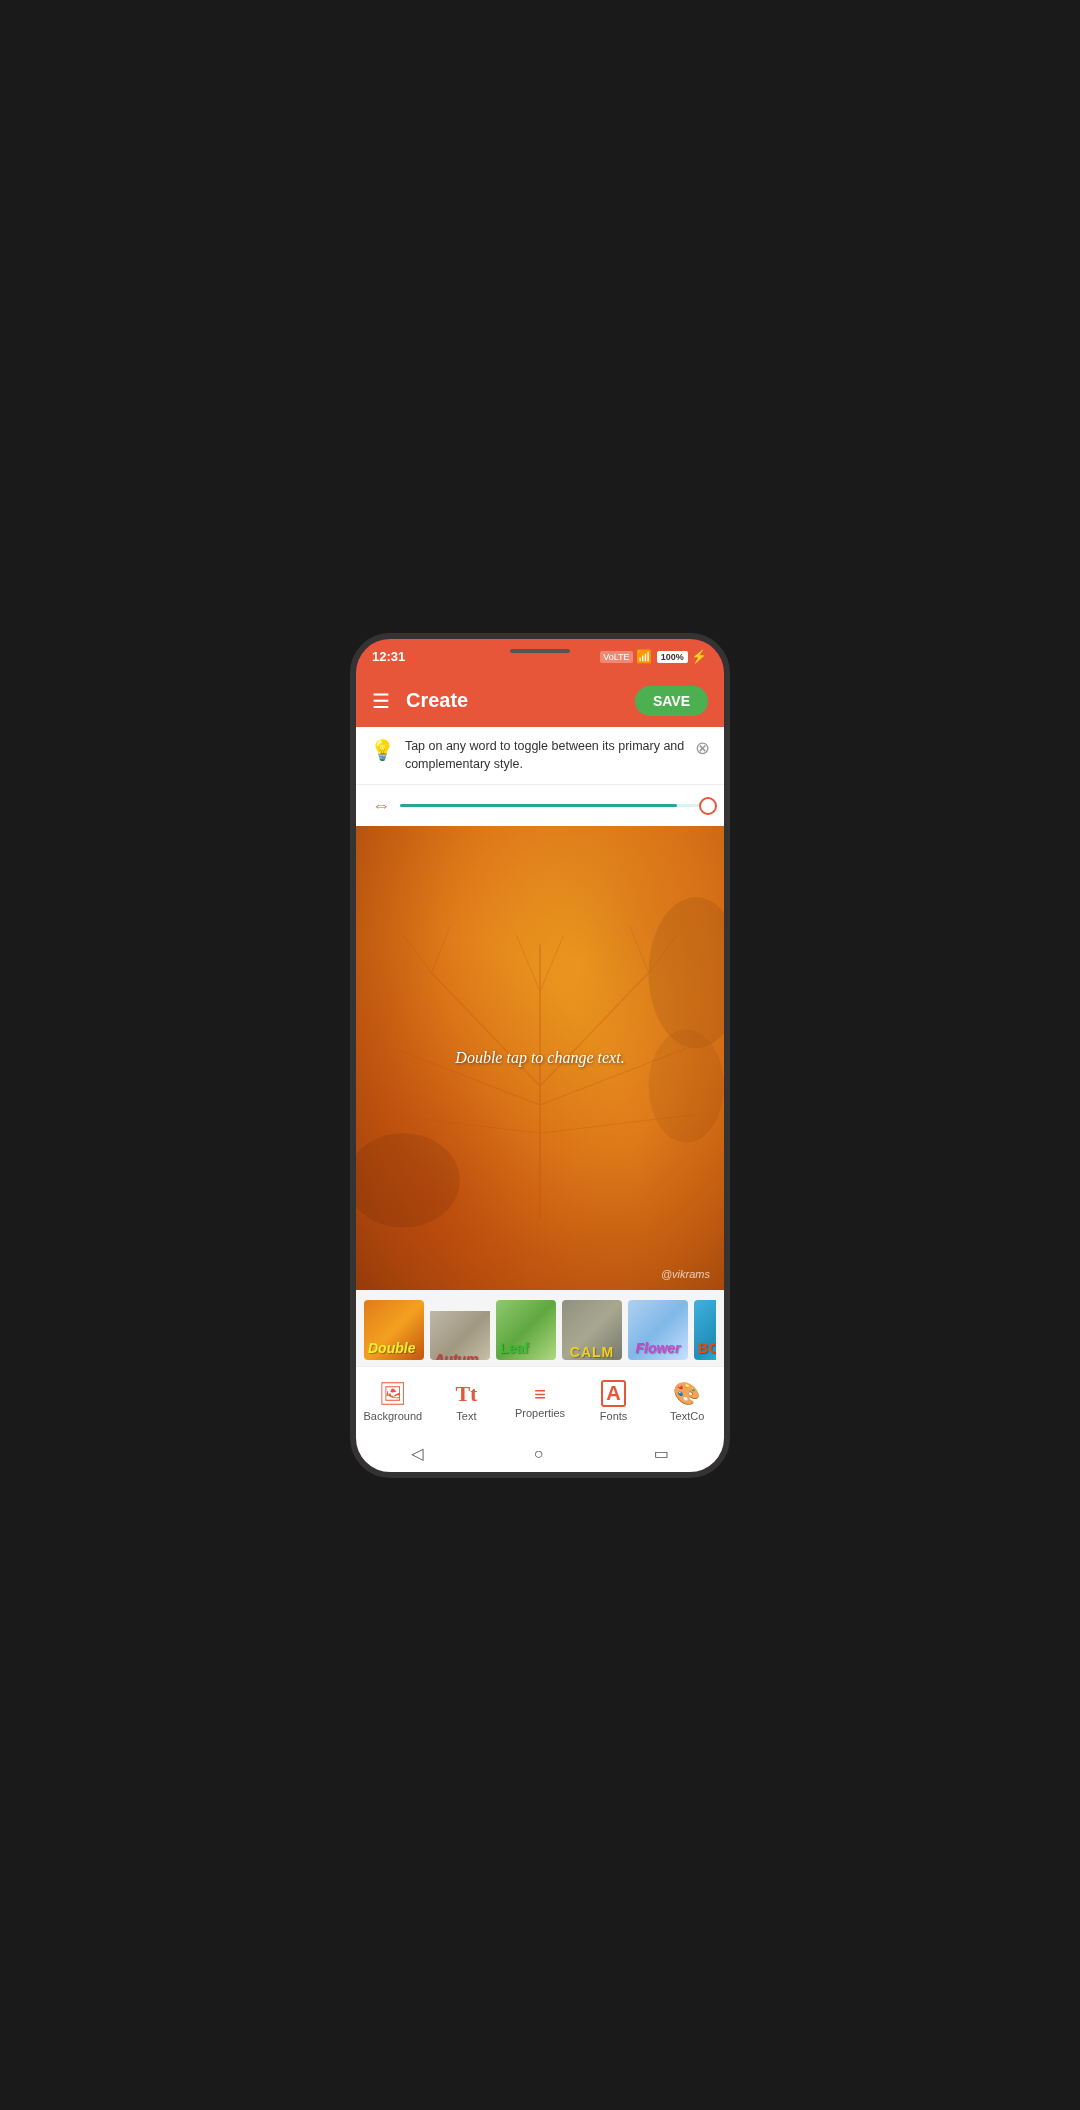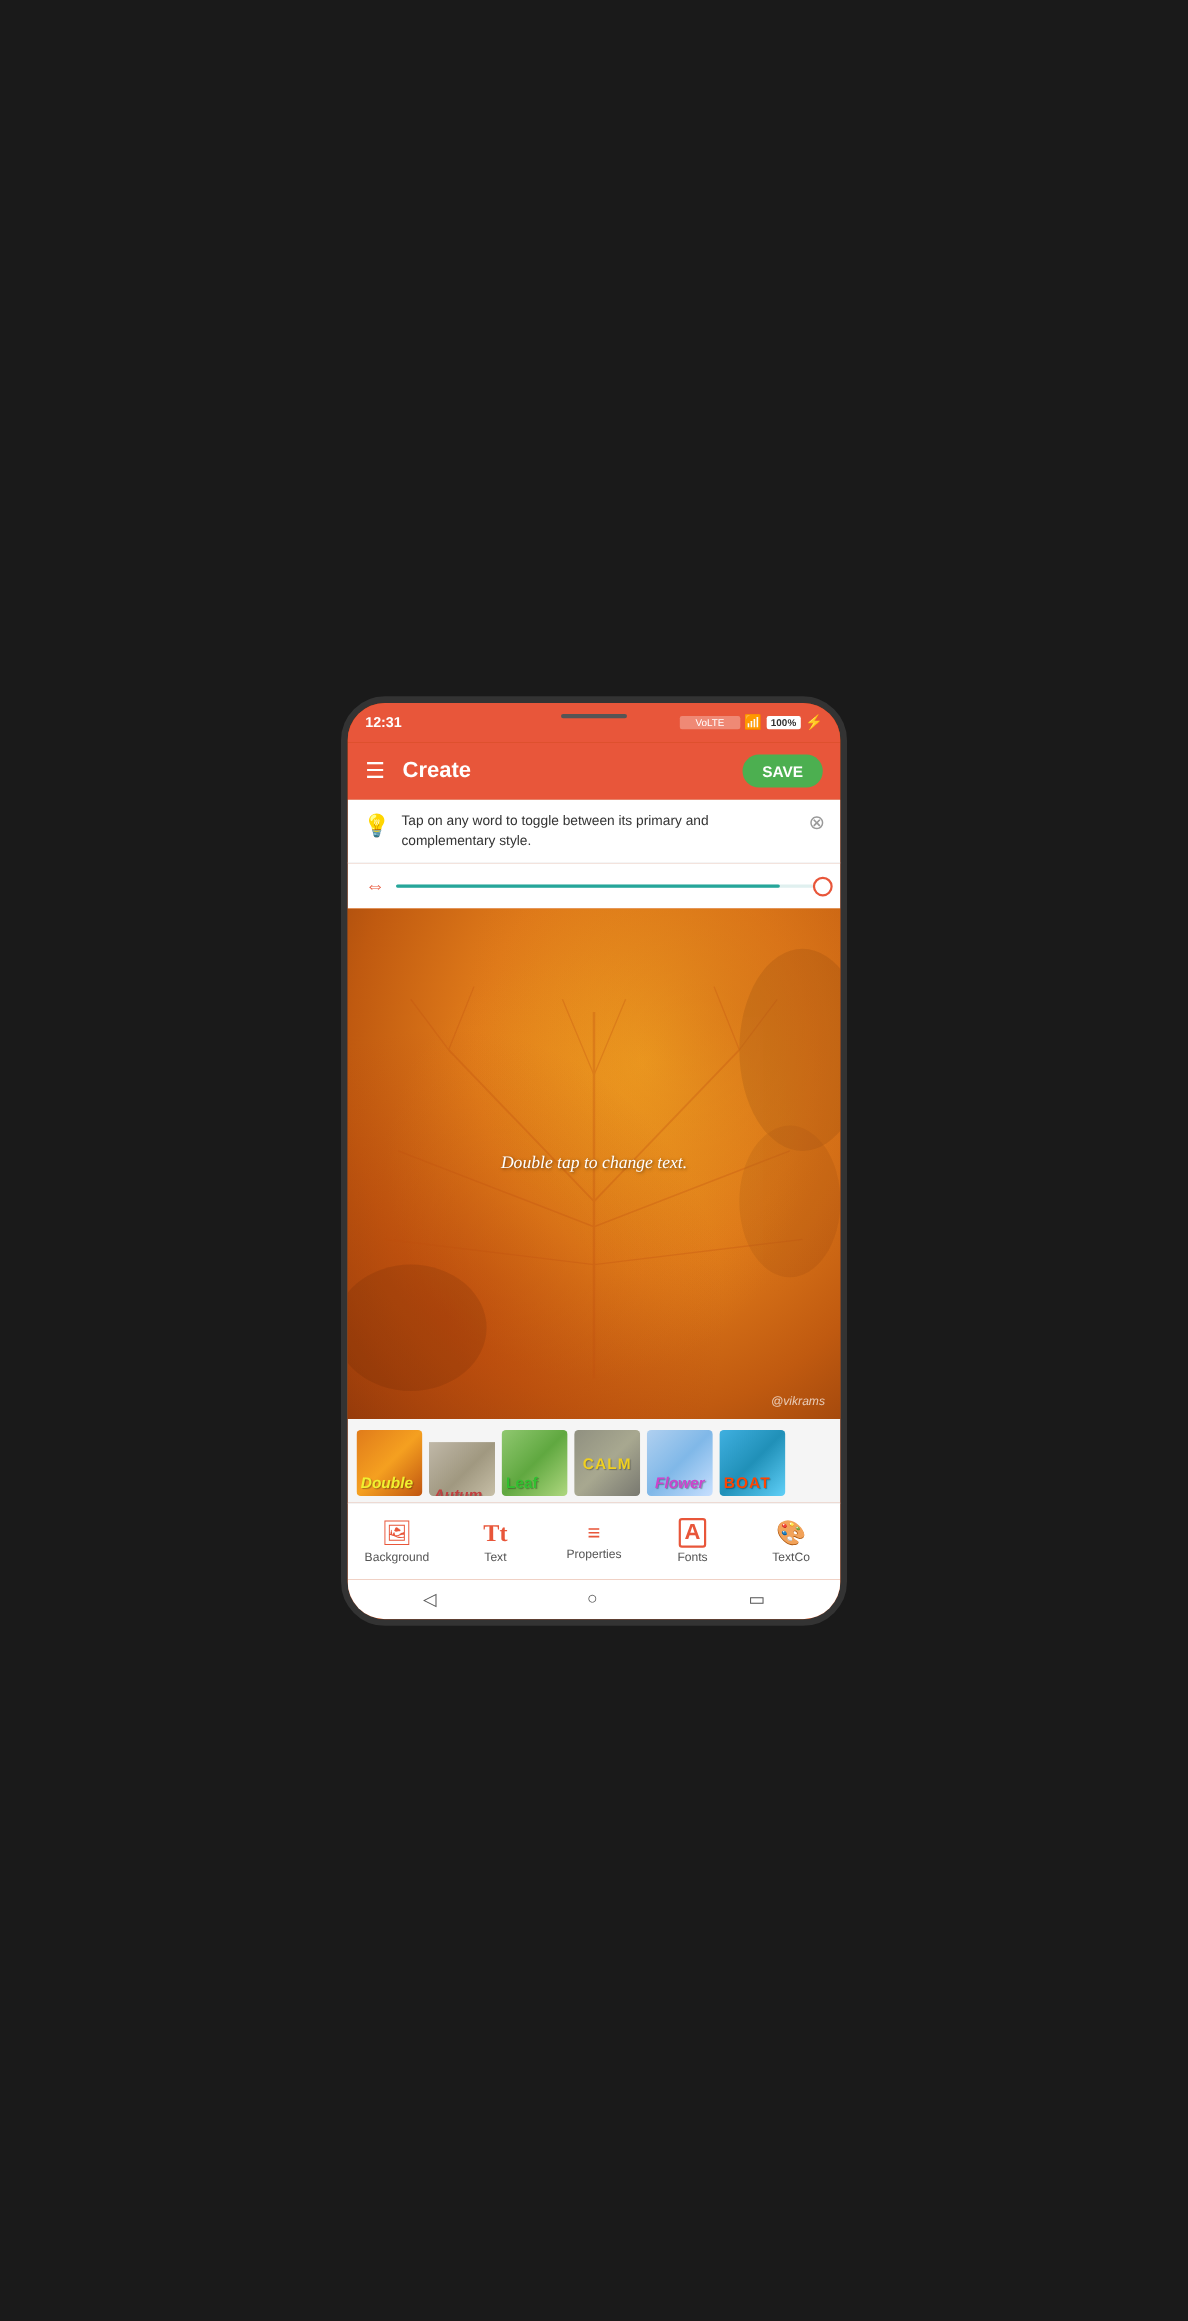--- a/index.html
+++ b/index.html
@@ -5,23 +5,23 @@
     * { margin: 0; padding: 0; box-sizing: border-box; }
     body {
       background: #1a1a1a;
       display: flex;
       justify-content: center;
       align-items: center;
       min-height: 100vh;
       font-family: sans-serif;
     }
     .phone-frame {
-      width: 460px;
+      width: 380px;
       height: 845px;
-      background: #c2410c;
+      background: #701a75;
       border-radius: 40px;
       border: 6px solid #333;
       overflow: hidden;
       position: relative;
       display: flex;
       flex-direction: column;
     }
     .status-bar {
       background: #e8563a;
       height: 36px;
@@ -231,21 +231,21 @@
     }
     .thumb-bg-leaf {
       background: linear-gradient(135deg, #7ec850, #5aab30, #a0d060);
       width: 100%; height: 100%;
       display: flex; align-items: flex-end; justify-content: flex-start;
       padding: 4px;
     }
     .thumb-bg-calm {
       background: linear-gradient(135deg, #888878, #a0a080, #787060);
       width: 100%; height: 100%;
-      display: flex; align-items: center; justify-content: center;
+      display: flex; align-items: flex-end; justify-content: center;
     }
     .thumb-bg-flower {
       background: linear-gradient(135deg, #c0d8f0, #90b8e0, #d0e8ff);
       width: 100%; height: 100%;
       display: flex; align-items: flex-end; justify-content: center;
       padding: 4px;
     }
     .thumb-bg-boat {
       background: linear-gradient(135deg, #50b8e8, #208090, #70d0f0);
       width: 100%; height: 100%;
@@ -314,21 +314,21 @@
   </style>
 </head>
 <body>
 
 <div class="phone-frame">
   <div class="dark-bar"></div>
 
   <div class="status-bar">
     <span class="status-time">12:31</span>
     <div class="status-icons">
-      <span style="font-size:9px;background:rgba(255,255,255,0.3);padding:1px 14px;border-radius:2px;text-align:center;">VoLTE</span>
+      <span style="font-size:9px;background:rgba(255,255,255,0.3);padding:1px 3px;border-radius:2px;text-align:center;">VoLTE</span>
       <span style="font-size:13px;">📶</span>
       <span class="status-battery">100%</span>
       <span style="font-size:13px;">⚡</span>
     </div>
   </div>
 
   <div class="header">
     <span class="hamburger-icon">☰</span>
     <span class="header-title">Create</span>
     <button class="save-button">SAVE</button>

